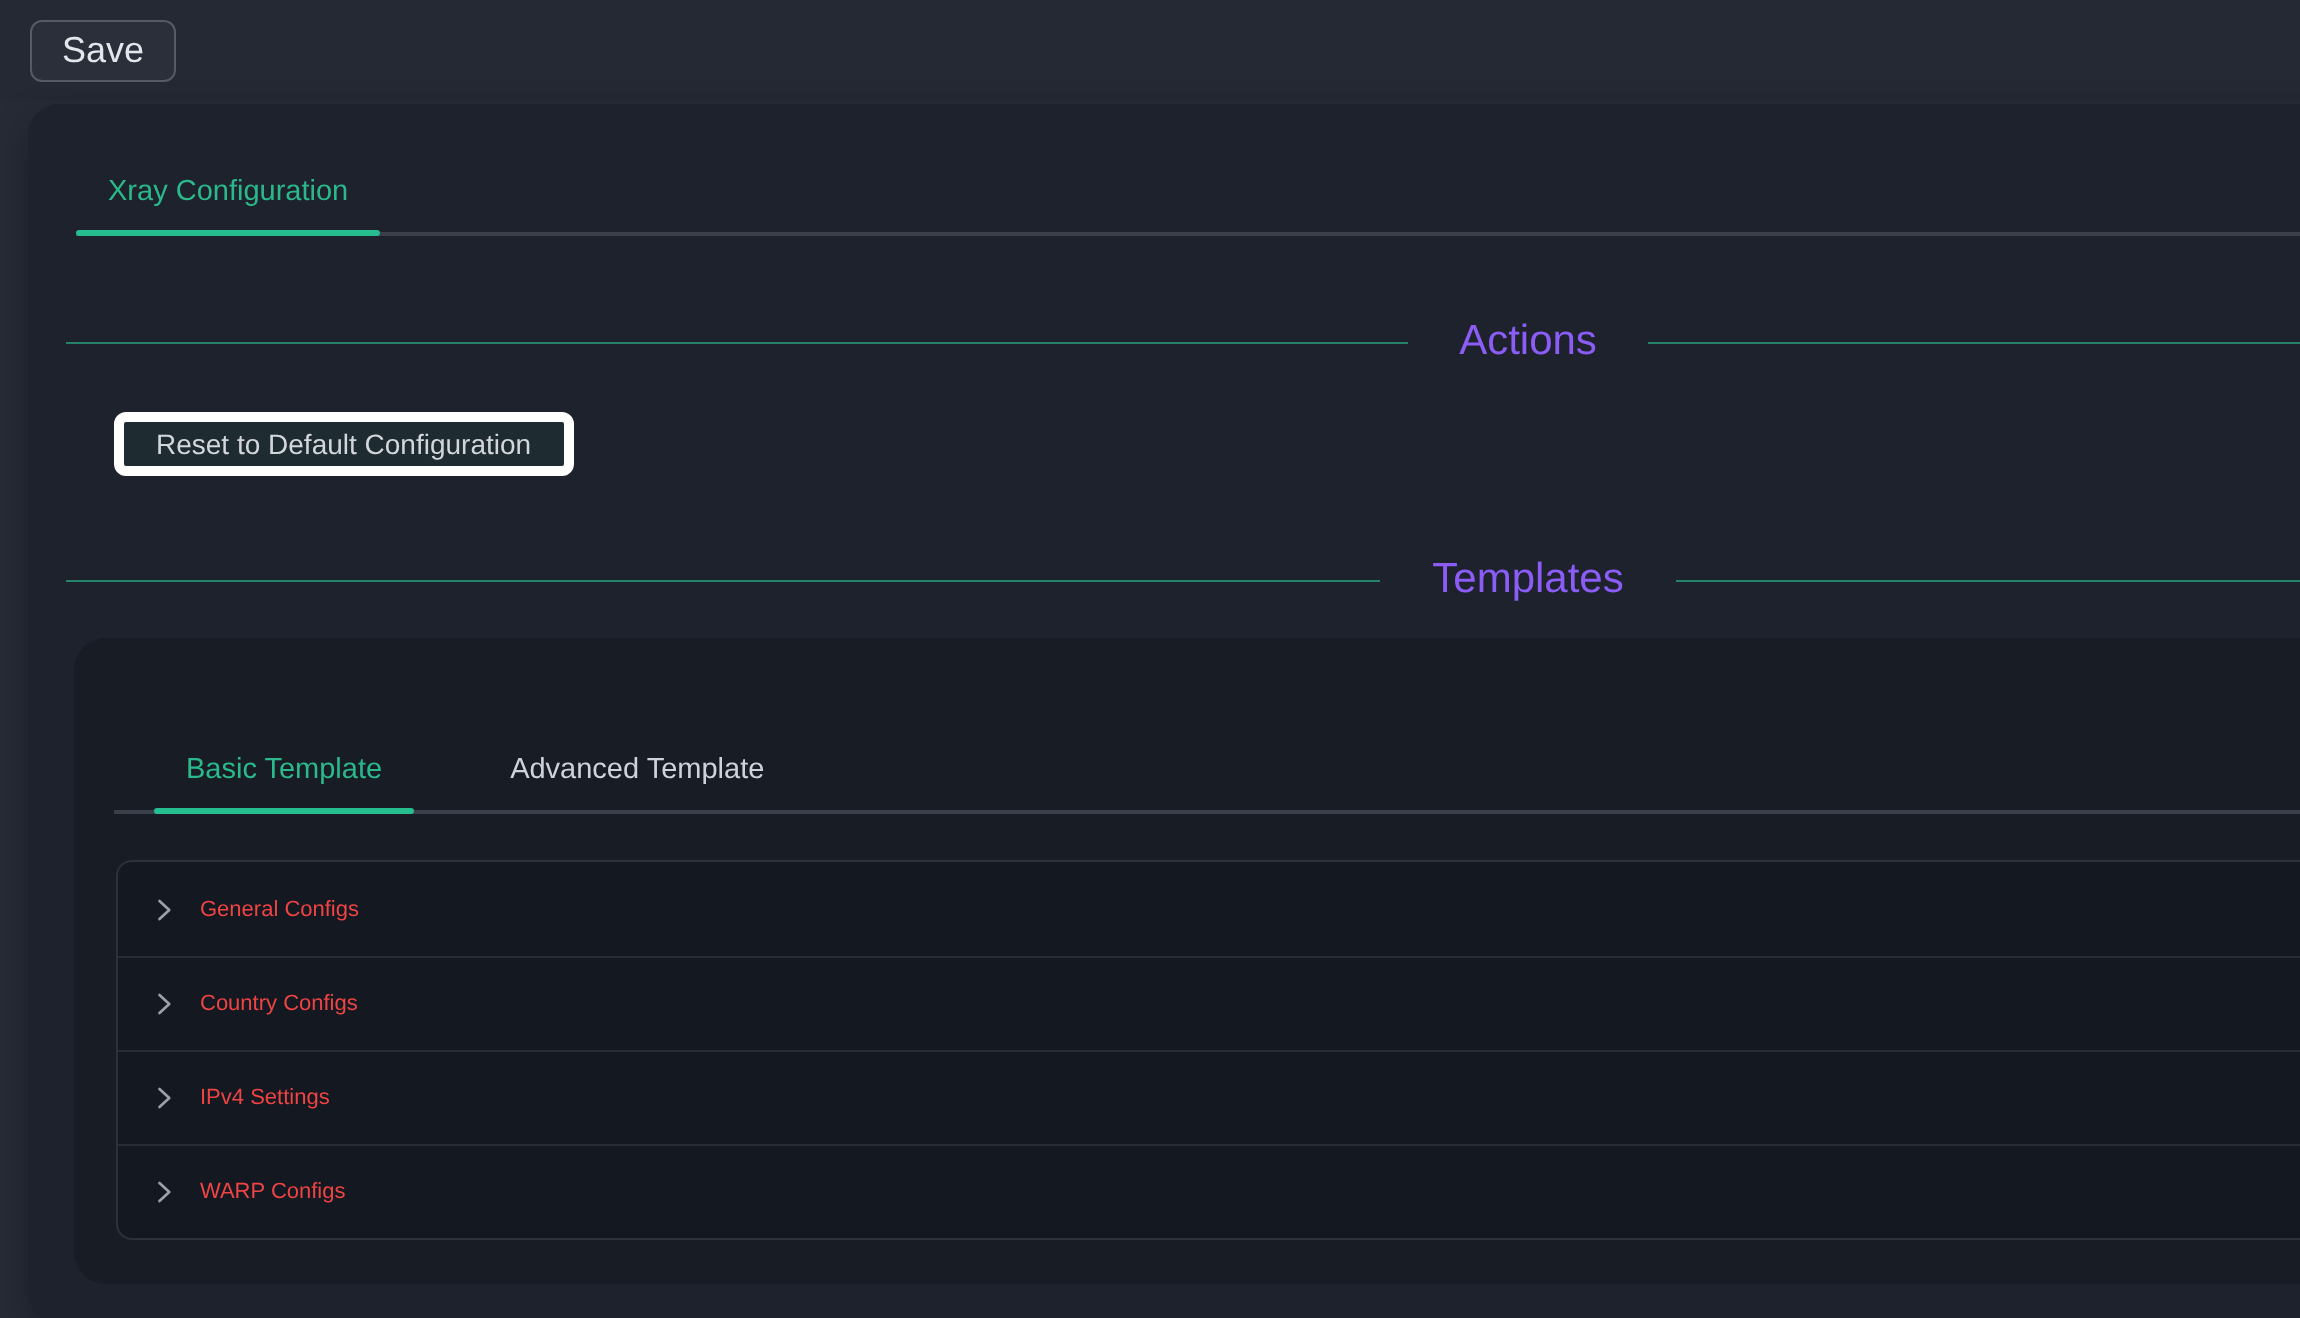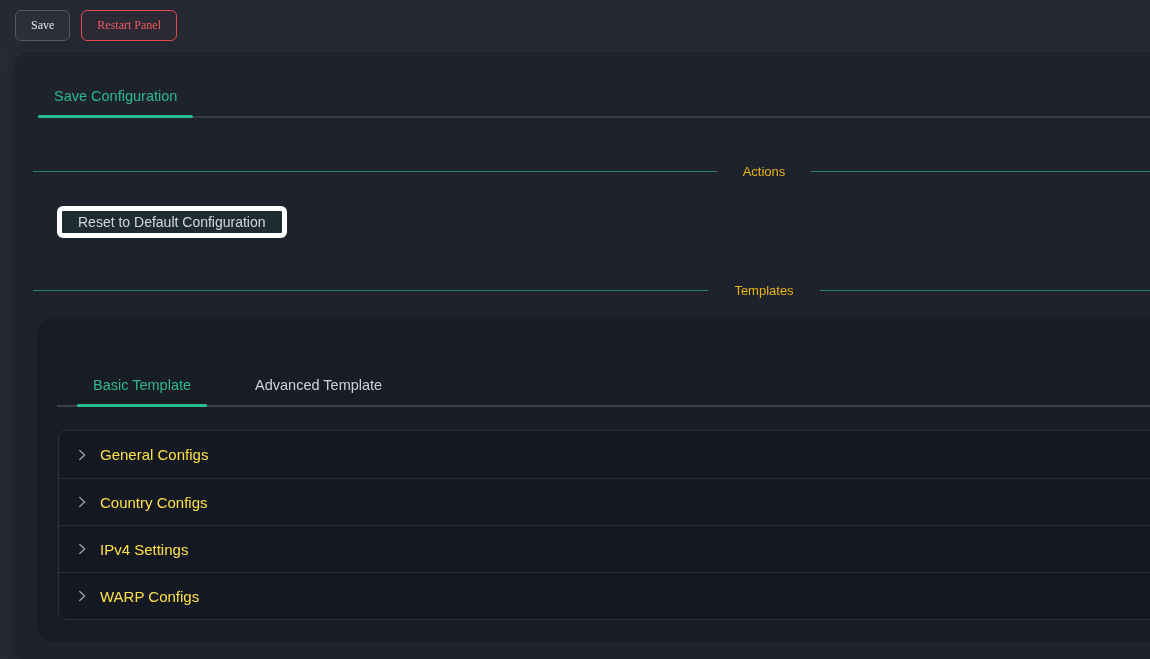--- a/index.html
+++ b/index.html
@@ -16,27 +16,27 @@
     background: #242934;
     display: flex;
     align-items: center;
     gap: 11px;
     padding-left: 15px;
   }
   .btn {
     height: 31px;
     padding: 0 15px;
     border-radius: 6px;
-    font-size: 12px;
+    font-size: 18px;
     display: inline-flex;
     align-items: center;
     cursor: pointer;
     background: transparent;
     border: 1px solid transparent;
-    font-family: Liberation Serif, serif;
+    font-family: Liberation Sans, sans-serif;
   }
   .btn-save {
     background: #2a2f3a;
     border-color: #555b65;
     color: #e3e6ea;
   }
   .btn-restart {
     background: rgba(229,72,77,0.04);
     border-color: #e5484d;
     color: #ee5a5e;
@@ -85,22 +85,22 @@
     margin: 42px 19px 0 19px;
   }
   .divider::before, .divider::after {
     content: "";
     flex: 1;
     height: 1px;
     background: rgba(43,196,146,0.6);
   }
   .divider-label {
     padding: 0 26px;
-    font-size: 13px;
-    color: #eab308;
+    font-size: 21px;
+    color: #8b5cf6;
   }
   .divider.templates { margin-top: 41px; }
 
   .btn-reset {
     margin: 24px 0 0 43px;
     height: 32px;
     padding: 0 16px;
     border-radius: 6px;
     font-size: 14px;
     background: rgba(47,159,120,0.08);
@@ -137,34 +137,33 @@
     cursor: pointer;
   }
   .acc-row + .acc-row { border-top: 1px solid #272c36; }
   .acc-chevron {
     width: 12px; height: 12px;
     margin-right: 12px;
     display: inline-flex;
     flex: none;
   }
   .acc-chevron svg { width: 12px; height: 12px; stroke: #9aa1aa; }
-  .acc-label { font-size: 15px; color: #fde047; }
+  .acc-label { font-size: 11px; color: #ef4444; }
 </style>
 </head>
 <body>
 
 <div class="topbar">
   <button class="btn btn-save">Save</button>
-  <button class="btn btn-restart">Restart Panel</button>
 </div>
 
 <div class="main-card">
 
   <div class="tabs">
-    <div class="tab active">Save Configuration</div>
+    <div class="tab active">Xray Configuration</div>
   </div>
 
   <div class="divider">
     <span class="divider-label">Actions</span>
   </div>
 
   <button class="btn-reset">Reset to Default Configuration</button>
 
   <div class="divider templates">
     <span class="divider-label">Templates</span>

